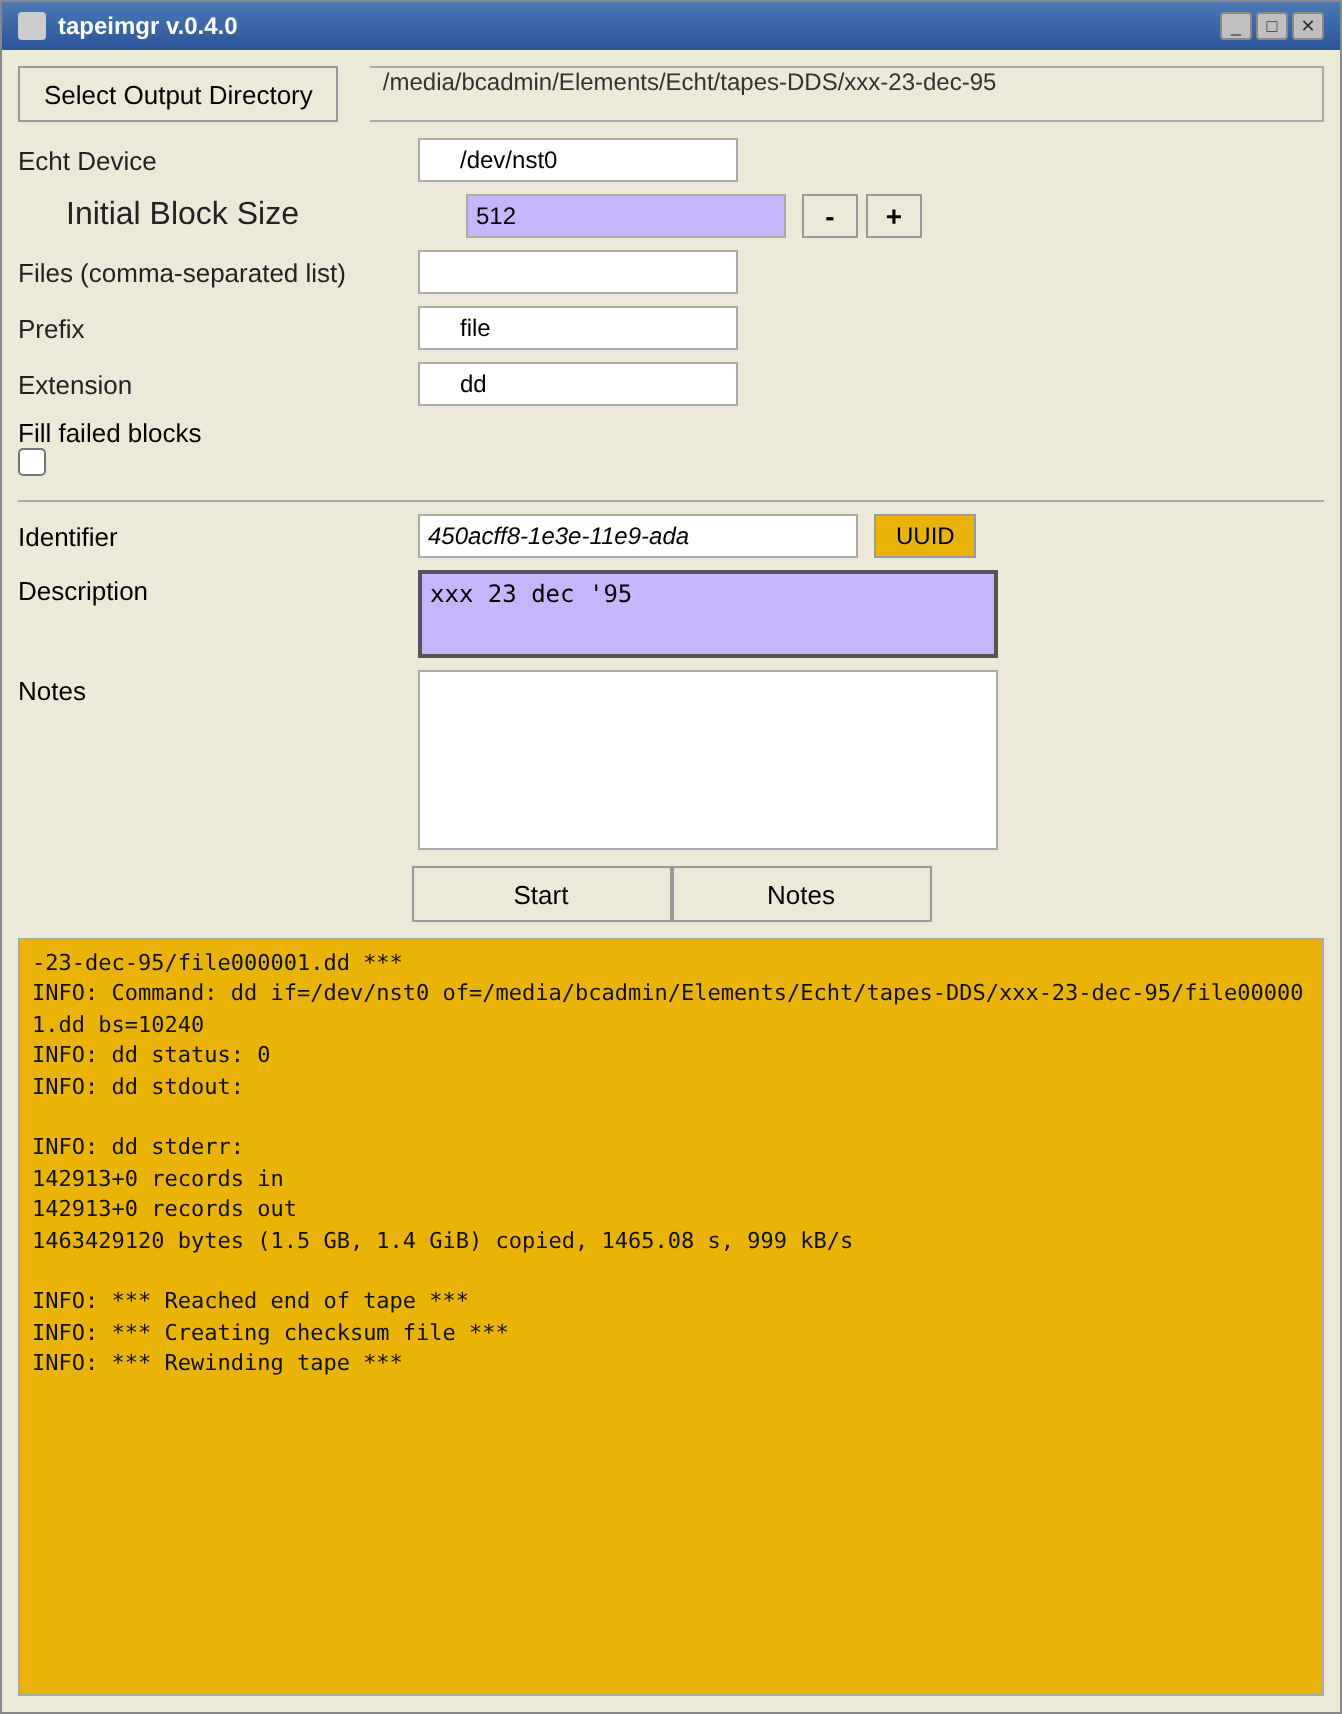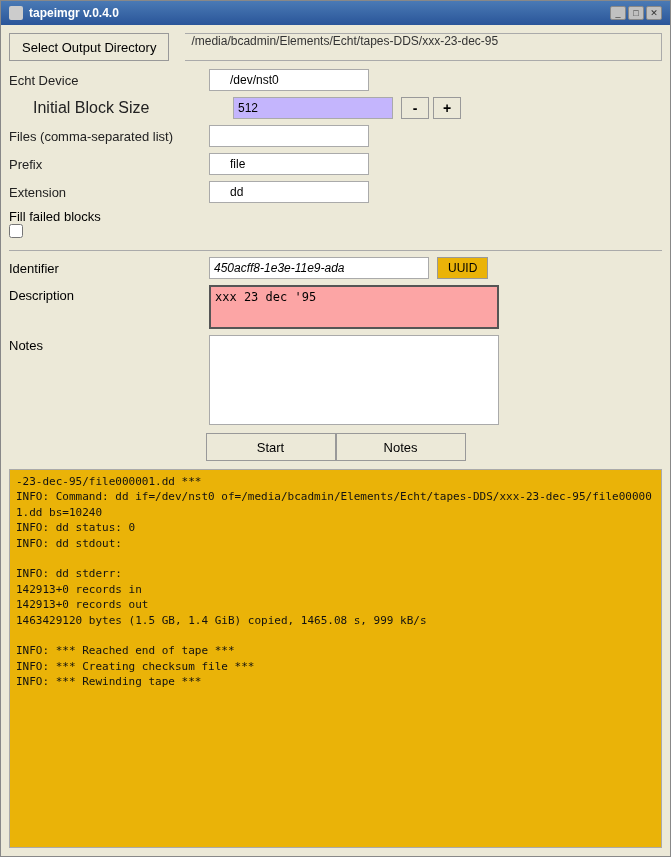--- a/index.html
+++ b/index.html
@@ -206,21 +206,21 @@
       margin-bottom: 6px;
     }
     .desc-label {
       width: 200px;
       font-size: 13px;
       padding-top: 3px;
     }
     .desc-input {
       width: 290px;
       height: 44px;
-      background: #fca5a5;
+      background: #c4b5fd;
       border: 2px solid #555;
       padding: 3px 4px;
       font-size: 12px;
       resize: none;
       outline: none;
     }
     .notes-row {
       display: flex;
       align-items: flex-start;
       margin-bottom: 8px;

